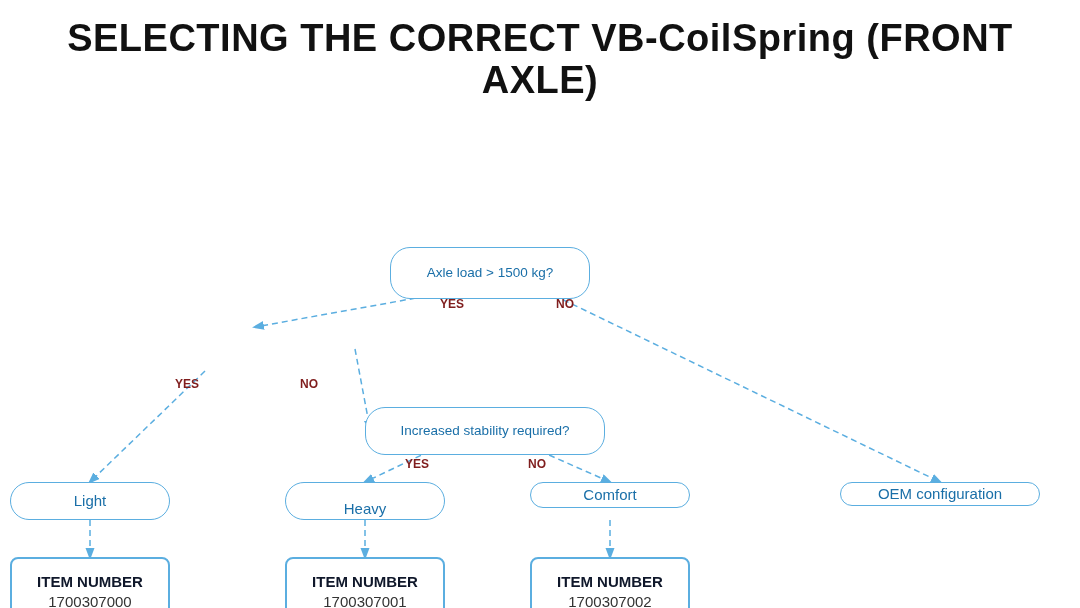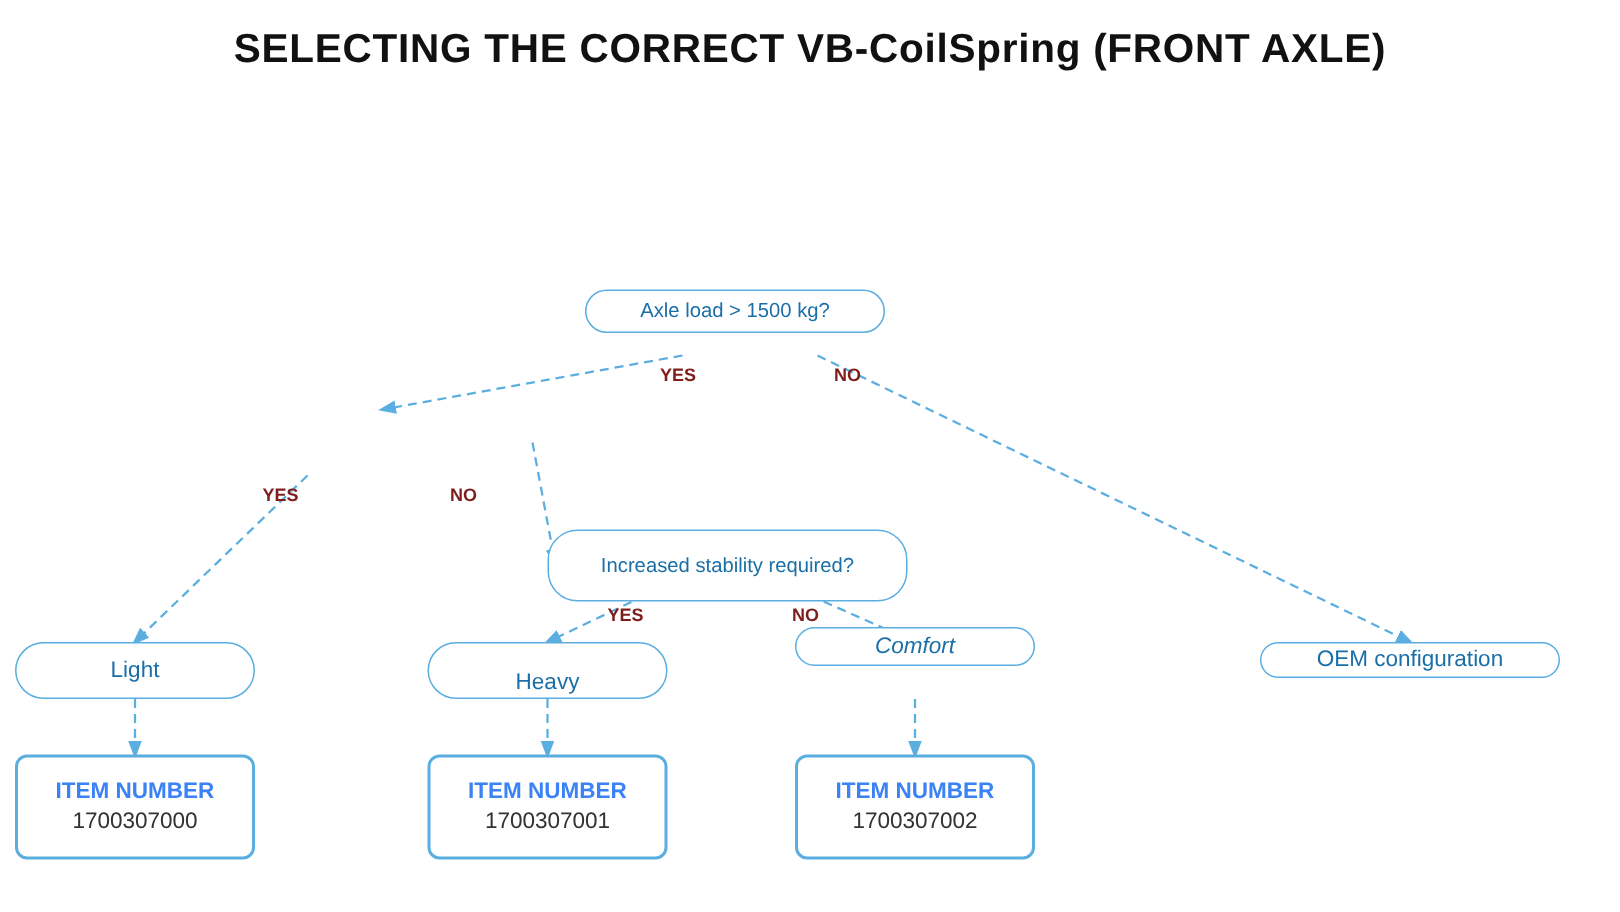--- a/index.html
+++ b/index.html
@@ -6,21 +6,21 @@
     body {
       width: 1080px;
       height: 608px;
       background: #ffffff;
       font-family: Arial, sans-serif;
       overflow: hidden;
       position: relative;
     }
 
     .page-title {
-      font-size: 27px;
+      font-size: 38px;
       font-weight: 900;
       text-align: center;
       padding: 18px 20px 10px;
       color: #111;
       letter-spacing: 0.5px;
       line-height: 1.1;
     }
 
     .diagram {
       position: relative;
@@ -55,21 +55,21 @@
     .node.item-box {
       border: 2px solid #5baee0;
       border-radius: 8px;
       flex-direction: column;
       font-size: 14px;
     }
 
     .item-box .item-label {
       font-weight: 900;
       font-size: 15px;
-      color: #3b82f6;
+      color: #0f172a;
       text-transform: uppercase;
     }
 
     .item-box .item-number {
       font-size: 15px;
       color: #333;
       font-weight: normal;
     }
 
     
@@ -115,21 +115,21 @@
 
     <line x1="540" y1="334" x2="610" y2="365" stroke="#5baee0" stroke-width="1.5" stroke-dasharray="6,4" marker-end="url(#arrow)"></line>
 
     <line x1="90" y1="403" x2="90" y2="440" stroke="#5baee0" stroke-width="1.5" stroke-dasharray="6,4" marker-end="url(#arrow)"></line>
 
     <line x1="365" y1="403" x2="365" y2="440" stroke="#5baee0" stroke-width="1.5" stroke-dasharray="6,4" marker-end="url(#arrow)"></line>
 
     <line x1="610" y1="403" x2="610" y2="440" stroke="#5baee0" stroke-width="1.5" stroke-dasharray="6,4" marker-end="url(#arrow)"></line>
   </svg>
 
-  <div class="node decision" style="left:390px; top:130px; width:200px; height:29px;">
+  <div class="node decision" style="left:390px; top:130px; width:200px; height:52px;">
     <span>Axle load &gt; 1500 kg?</span>
   </div>
 
   <div class="yn-label" style="left:440px; top:180px;">
     <span>YES</span>
   </div>
   <div class="yn-label" style="left:556px; top:180px;">
     <span>NO</span>
   </div>
 
@@ -153,21 +153,21 @@
   </div>
 
   <div class="node result" style="left:10px; top:365px; width:160px; height:38px;align-items:center;">
     <span>Light</span>
   </div>
 
   <div class="node result" style="left:285px; top:365px; width:160px; height:38px;align-items:flex-end;">
     <span>Heavy</span>
   </div>
 
-  <div class="node result" style="left:530px; top:355px; width:160px; height:26px;font-style:italic;">
+  <div class="node result" style="left:530px; top:365px; width:160px; height:26px;">
     <span>Comfort</span>
   </div>
 
   <div class="node result" style="left:840px; top:365px; width:200px; height:24px;">
     <span>OEM configuration</span>
   </div>
 
   <div class="node item-box" style="left:10px; top:440px; width:160px; height:70px;">
     <span class="item-label">ITEM NUMBER</span>
     <span class="item-number">1700307000</span>

